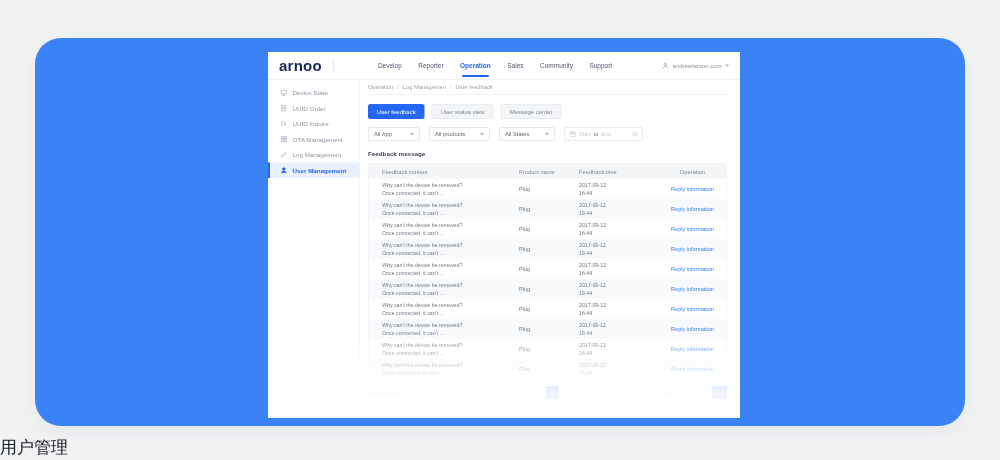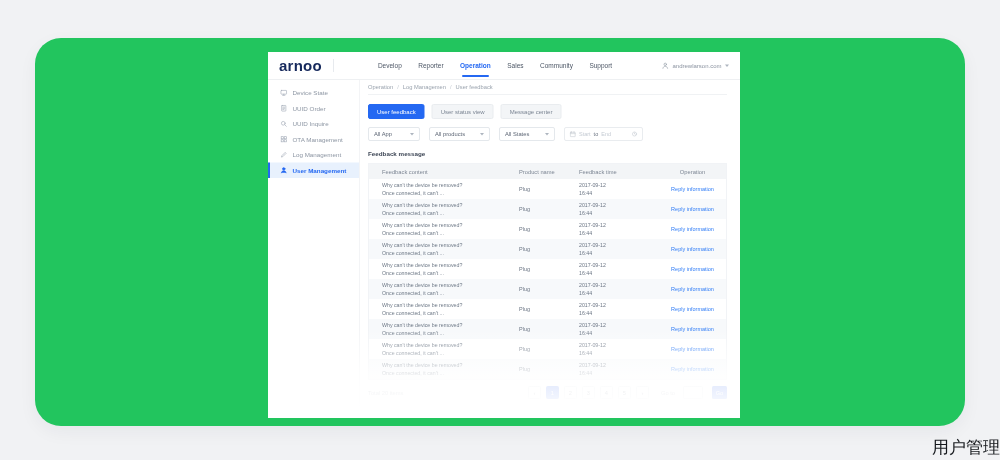--- a/index.html
+++ b/index.html
@@ -1,21 +1,21 @@
 <!DOCTYPE html>
 <html><head>
 <meta charset="utf-8">
 <style>
   * { margin:0; padding:0; box-sizing:border-box; }
   html,body { width:1000px; height:460px; overflow:hidden;
     font-family:"Liberation Sans", sans-serif; background:#f1f2f4; }
   .stage { position:relative; width:1000px; height:460px; }
 
   .card { position:absolute; left:35px; top:38px; width:930px; height:388px;
-    background:#22c55e; border-radius:26px; box-shadow:0 6px 18px rgba(20,30,60,.05); }
+    background:#3b82f6; border-radius:26px; box-shadow:0 6px 18px rgba(20,30,60,.05); }
 
   .mock-wrap { position:absolute; left:233px; top:14px; width:472px; height:366px; }
   .mock { width:944px; height:732px; transform:scale(.5); transform-origin:0 0;
     background:#fff; position:relative; overflow:hidden; display:flex; flex-direction:column; }
 
   
   .m-header { flex:none; height:56px; display:flex; align-items:center;
     padding:0 22px; border-bottom:2px solid #eef0f2; }
   .logo { font-size:30px; font-weight:800; letter-spacing:.5px; color:#16295c; }
   .logo-divider { width:2px; height:26px; background:#e7eaee; margin-left:22px; }
@@ -78,21 +78,21 @@
     border:2px solid #e3e7ec; border-radius:3px; background:#fff; color:#6d7683; font-size:11.5px; cursor:pointer; }
   .pg.active { background:#3f6ff2; border-color:#3f6ff2; color:#fff; }
   .goto-label { margin-left:14px; }
   .goto-input { width:40px; height:26px; border:2px solid #e3e7ec; border-radius:3px; margin-left:6px; }
   .go-btn { min-width:30px; height:26px; margin-left:8px; background:#3f6ff2; color:#fff;
     border:none; border-radius:3px; font-size:11px; cursor:pointer; }
 
   .fade { position:absolute; left:0; right:0; bottom:0; height:180px; z-index:6; pointer-events:none;
     background:linear-gradient(180deg, rgba(255,255,255,0) 0%, rgba(255,255,255,.82) 52%, #ffffff 94%); }
 
-  .caption { position:absolute; left:0; right:0; top:436px; text-align:right;
+  .caption { position:absolute; left:0; right:0; top:436px; text-align:left;
     font-size:17px; color:#15181c; }
 
   svg { display:block; }
 </style>
 </head>
 <body>
 
 <div class="stage">
   <div class="card">
     <div class="mock-wrap">

